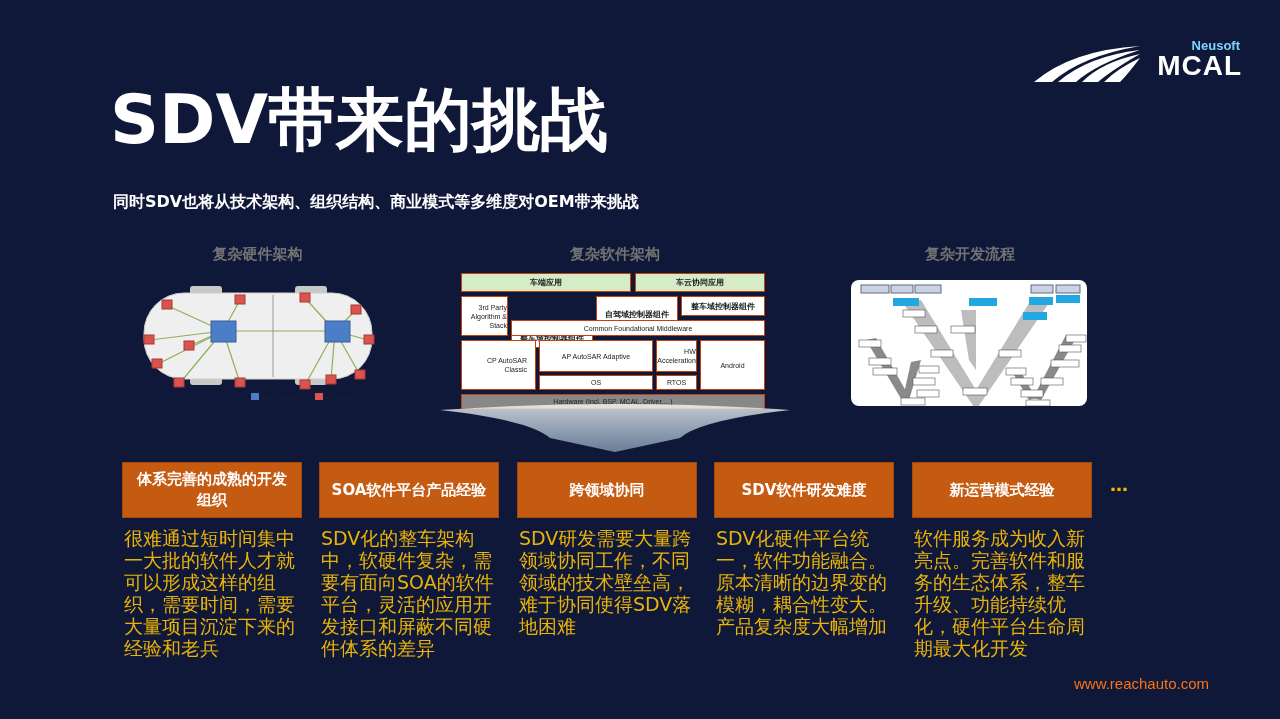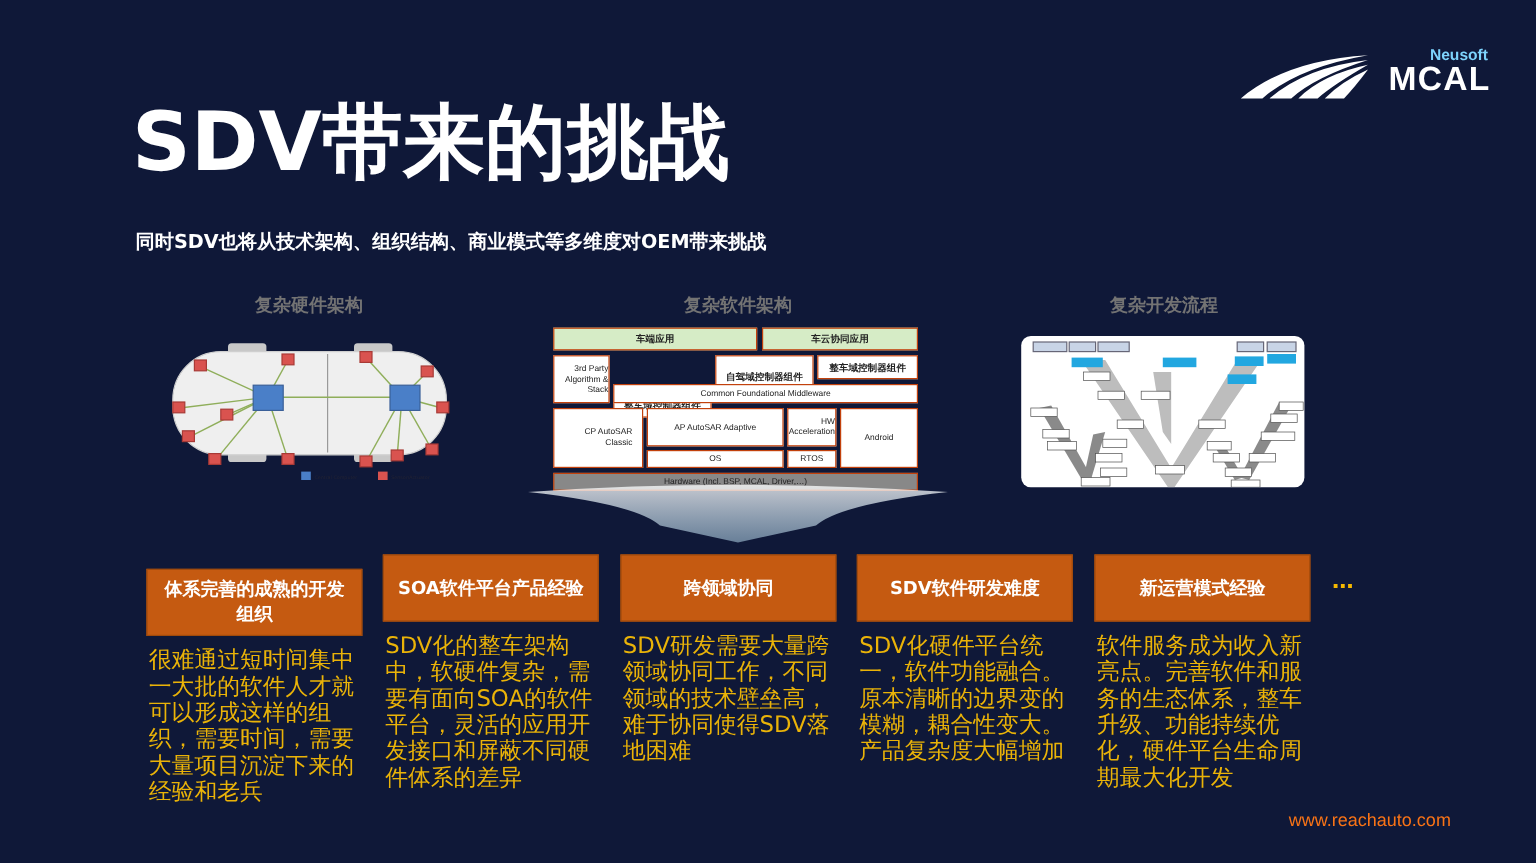--- a/index.html
+++ b/index.html
@@ -184,21 +184,21 @@
       <rect x="170" y="110" width="22" height="7"></rect>
         <rect x="175" y="120" width="24" height="6"></rect>
         <rect x="200" y="80" width="28" height="7"></rect>
       <rect x="215" y="55" width="20" height="7"></rect>
         <rect x="208" y="65" width="22" height="7"></rect>
         <rect x="190" y="98" width="22" height="7"></rect>
     </g>
   </svg>
 </div>
 
-<div class="abs card" style="left:122px;margin-top:12px;">
+<div class="abs card" style="left:122px;">
   <div class="card-head">体系完善的成熟的开发组织</div>
   <div class="card-body">很难通过短时间集中一大批的软件人才就可以形成这样的组织，需要时间，需要大量项目沉淀下来的经验和老兵</div>
 </div>
 <div class="abs card" style="left:319px;">
   <div class="card-head">SOA软件平台产品经验</div>
   <div class="card-body">SDV化的整车架构中，软硬件复杂，需要有面向SOA的软件平台，灵活的应用开发接口和屏蔽不同硬件体系的差异</div>
 </div>
 <div class="abs card" style="left:517px;">
   <div class="card-head">跨领域协同</div>
   <div class="card-body">SDV研发需要大量跨领域协同工作，不同领域的技术壁垒高，难于协同使得SDV落地困难</div>

